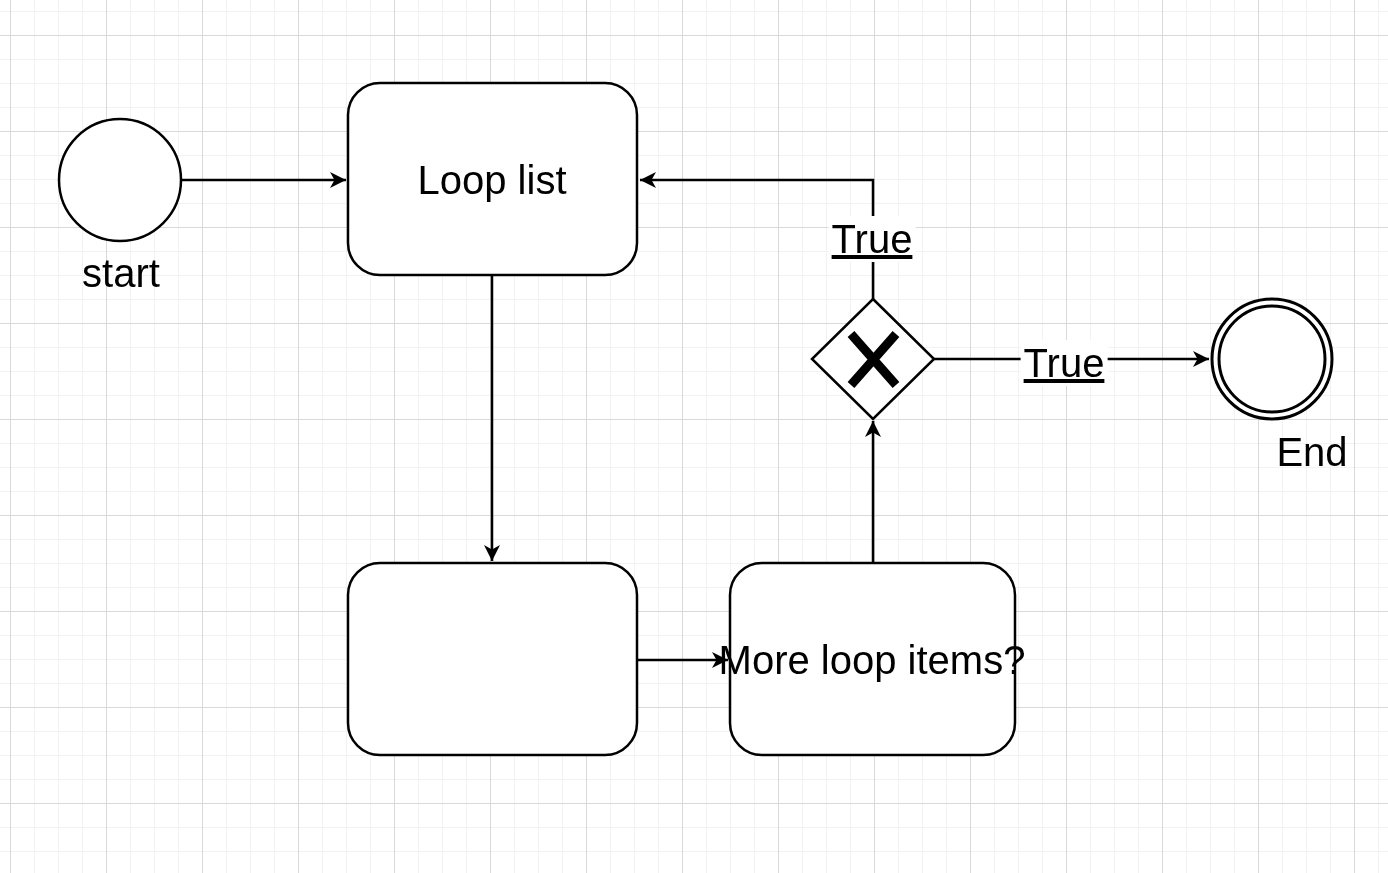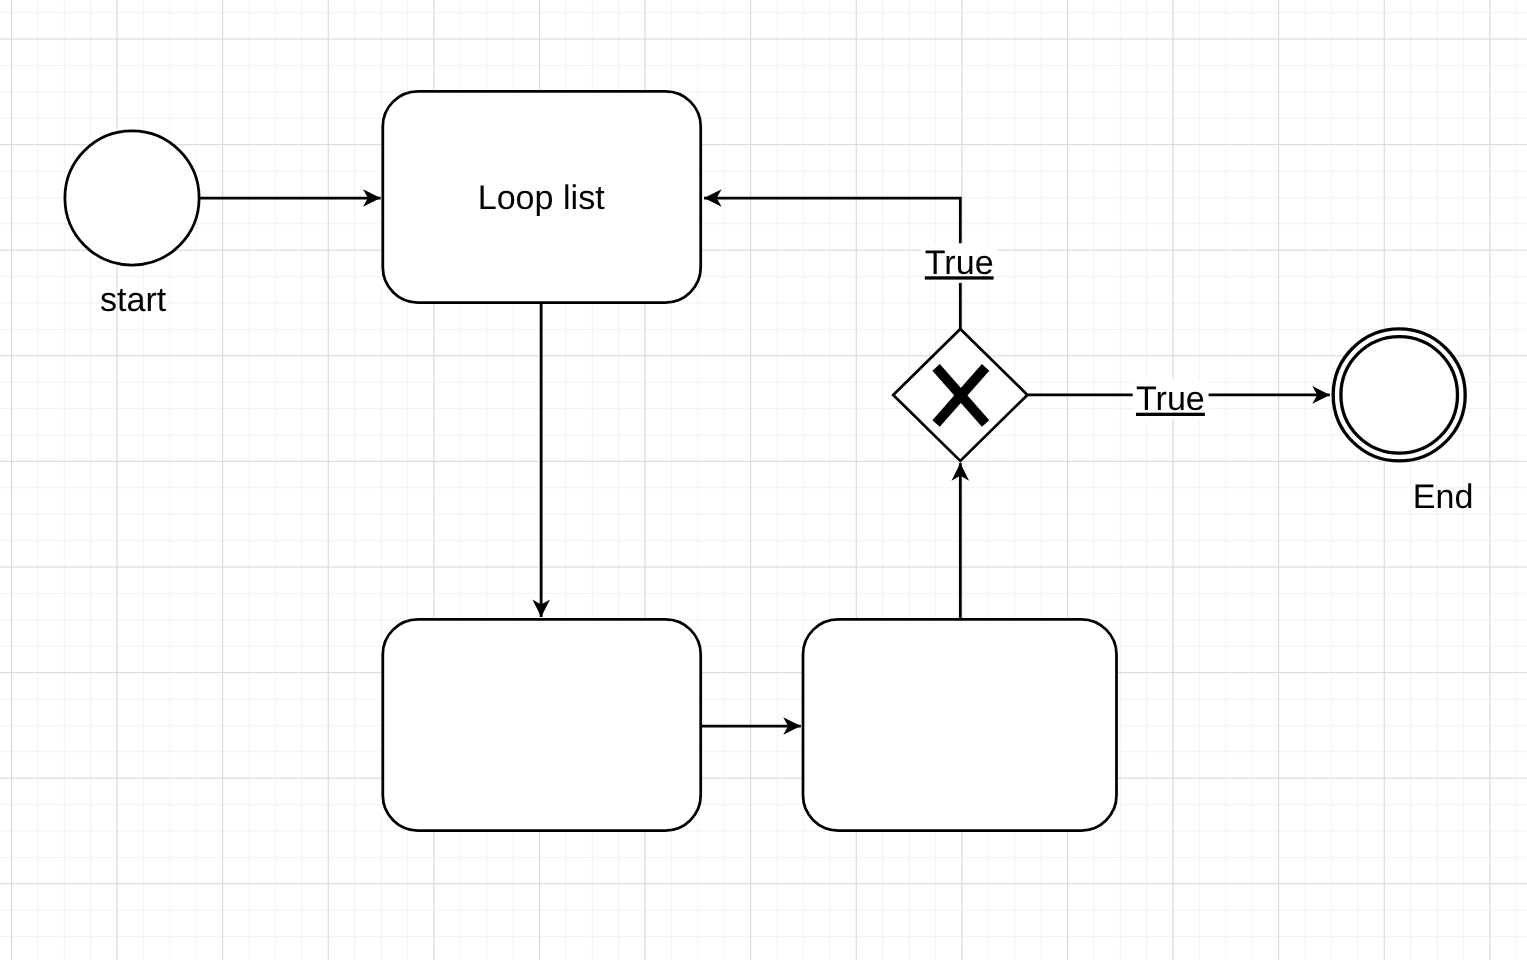--- a/index.html
+++ b/index.html
@@ -40,21 +40,21 @@
   }
   .x-mark {
     fill: none;
     stroke: #000000;
     stroke-width: 9;
     stroke-linecap: butt;
   }
   .label {
     position: absolute;
     transform: translate(-50%, -50%);
-    font-size: 31px;
+    font-size: 40px;
     line-height: 1.15;
     color: #000000;
     white-space: nowrap;
   }
   .edge-label {
     background: #ffffff;
     padding: 0 3px;
     z-index: 2;
     text-decoration: underline;
   }
@@ -99,20 +99,21 @@
         <circle cx="1272" cy="359" r="53" fill="none" stroke="#000000" stroke-width="3"></circle>
       </g>
     </g>
   </svg>
 
   <div class="label" style="left:121px; top:273px;">start</div>
 
   <div class="label" style="left:492px; top:180px;">Loop list</div>
 
 
+  <div class="label" style="left:872px; top:660px;">More loop items?</div>
 
   <div class="label" style="left:1312px; top:452px;">End</div>
 
   <div class="label edge-label" style="left:872px; top:239px;">True</div>
 
   <div class="label edge-label" style="left:1064px; top:363px;">True</div>
 
 </div>
 
 </body></html>

